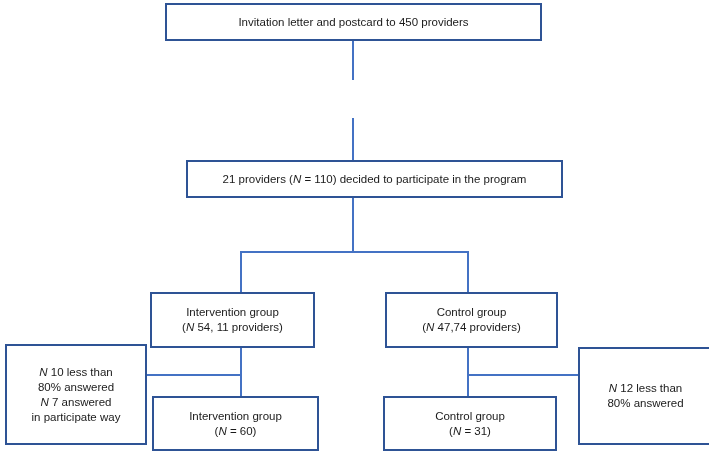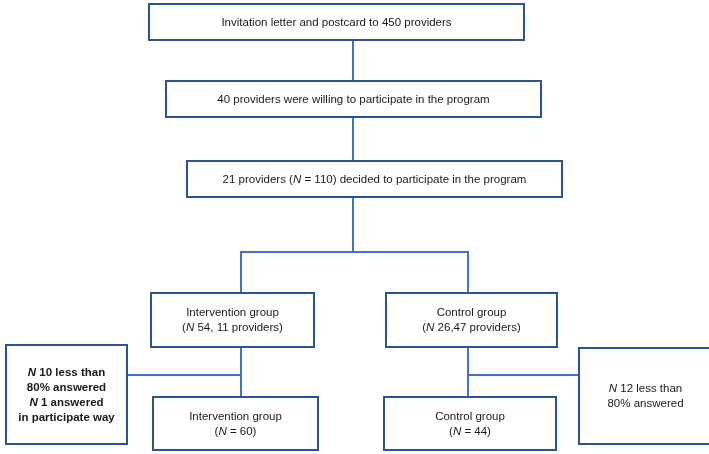--- a/index.html
+++ b/index.html
@@ -46,26 +46,26 @@
   
   .conn {
     position: absolute;
     background: #4472c4;
     z-index: 1;
   }
   .v { width: 2px; }
   .h { height: 2px; }
 
   
-  #node-invitation      { left: 148px; top: 3px;   width: 377px; height: 38px; }
+  #node-invitation      { left: 165px; top: 3px;   width: 377px; height: 38px; }
   #node-willing         { left: 165px; top: 80px;  width: 377px; height: 38px; }
   #node-decided         { left: 165px; top: 160px; width: 377px; height: 38px; margin-left: 21px; }
   #node-intervention    { left: 150px; top: 292px; width: 165px; height: 56px; }
   #node-control         { left: 385px; top: 292px; width: 173px; height: 56px; }
-  #node-excluded-left   { left: 5px;   top: 344px; width: 123px; height: 101px; font-weight: bold; }
+  #node-excluded-left   { left: 5px;   top: 344px; width: 142px; height: 101px; }
   #node-excluded-right  { left: 578px; top: 347px; width: 135px; height: 98px; align-items: center; }
   #node-intervention-final { left: 152px; top: 396px; width: 167px; height: 55px; }
   #node-control-final   { left: 383px; top: 396px; width: 174px; height: 55px; }
 
   
   
   #conn-inv-willing     { left: 352px; top: 41px;  height: 39px; }
   
   #conn-willing-decided { left: 352px; top: 118px; height: 42px; }
   
@@ -98,45 +98,42 @@
   <div class="conn v" id="conn-split-right"></div>
   <div class="conn v" id="conn-int-final"></div>
   <div class="conn v" id="conn-ctl-final"></div>
   <div class="conn h" id="conn-excl-left"></div>
   <div class="conn h" id="conn-excl-right"></div>
 
   <div class="node" id="node-invitation">
     <span class="txt">Invitation letter and postcard to 450 providers</span>
   </div>
 
-  <div class="node" id="node-willing">
-    <span class="txt">40 providers were willing to participate in the program</span>
-  </div>
 
   <div class="node" id="node-decided">
     <span class="txt"><span>21 providers (</span><i class="ital">N</i><span> = 110) decided to participate in the program</span></span>
   </div>
 
   <div class="node" id="node-intervention">
     <span class="txt"><span>Intervention group</span><br><span>(</span><i class="ital">N</i><span> 54, 11 providers)</span></span>
   </div>
 
   <div class="node" id="node-control">
-    <span class="txt"><span>Control group</span><br><span>(</span><i class="ital">N</i><span> 26,47 providers)</span></span>
+    <span class="txt"><span>Control group</span><br><span>(</span><i class="ital">N</i><span> 47,74 providers)</span></span>
   </div>
 
   <div class="node" id="node-excluded-left">
-    <span class="txt"><i class="ital">N</i><span> 10 less than</span><br><span>80% answered</span><br><i class="ital">N</i><span> 1 answered</span><br><span>in participate way</span></span>
+    <span class="txt"><i class="ital">N</i><span> 10 less than</span><br><span>80% answered</span><br><i class="ital">N</i><span> 7 answered</span><br><span>in participate way</span></span>
   </div>
 
   <div class="node" id="node-excluded-right">
     <span class="txt"><i class="ital">N</i><span> 12 less than</span><br><span>80% answered</span></span>
   </div>
 
   <div class="node" id="node-intervention-final">
     <span class="txt"><span>Intervention  group</span><br><span>(</span><i class="ital">N</i><span> = 60)</span></span>
   </div>
 
   <div class="node" id="node-control-final">
-    <span class="txt"><span>Control  group</span><br><span>(</span><i class="ital">N</i><span> = 44)</span></span>
+    <span class="txt"><span>Control  group</span><br><span>(</span><i class="ital">N</i><span> = 31)</span></span>
   </div>
 
 </div>
 
 </body></html>

